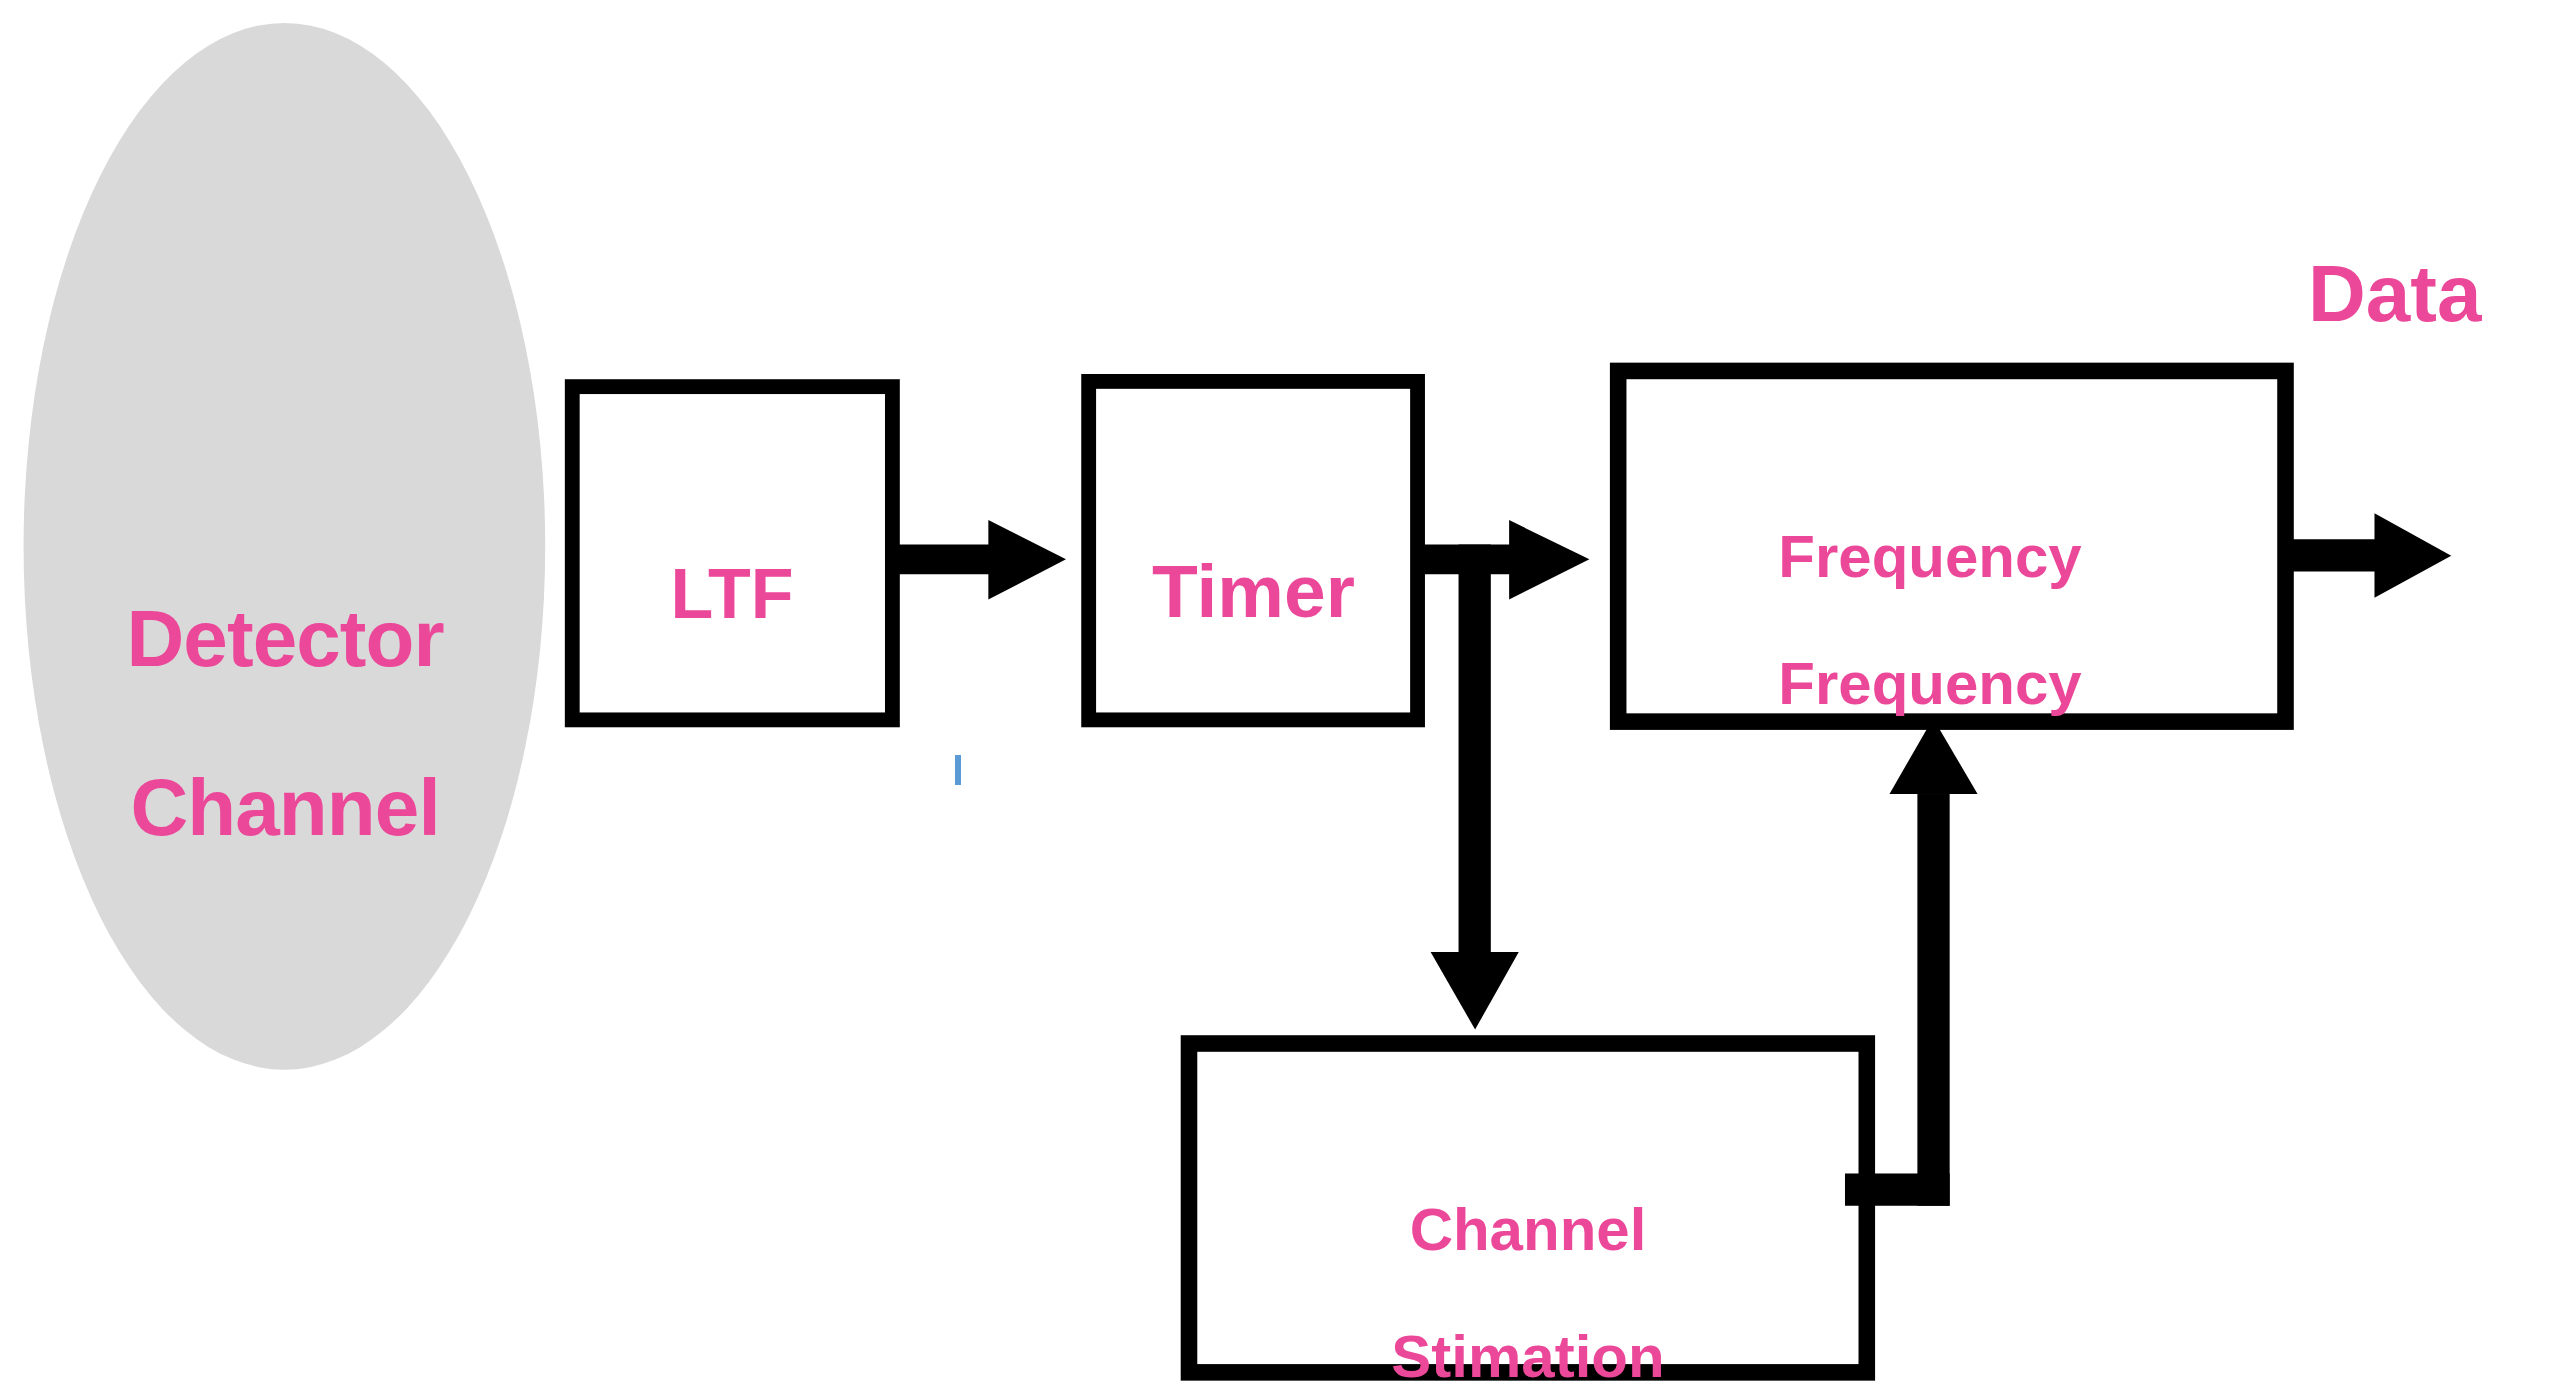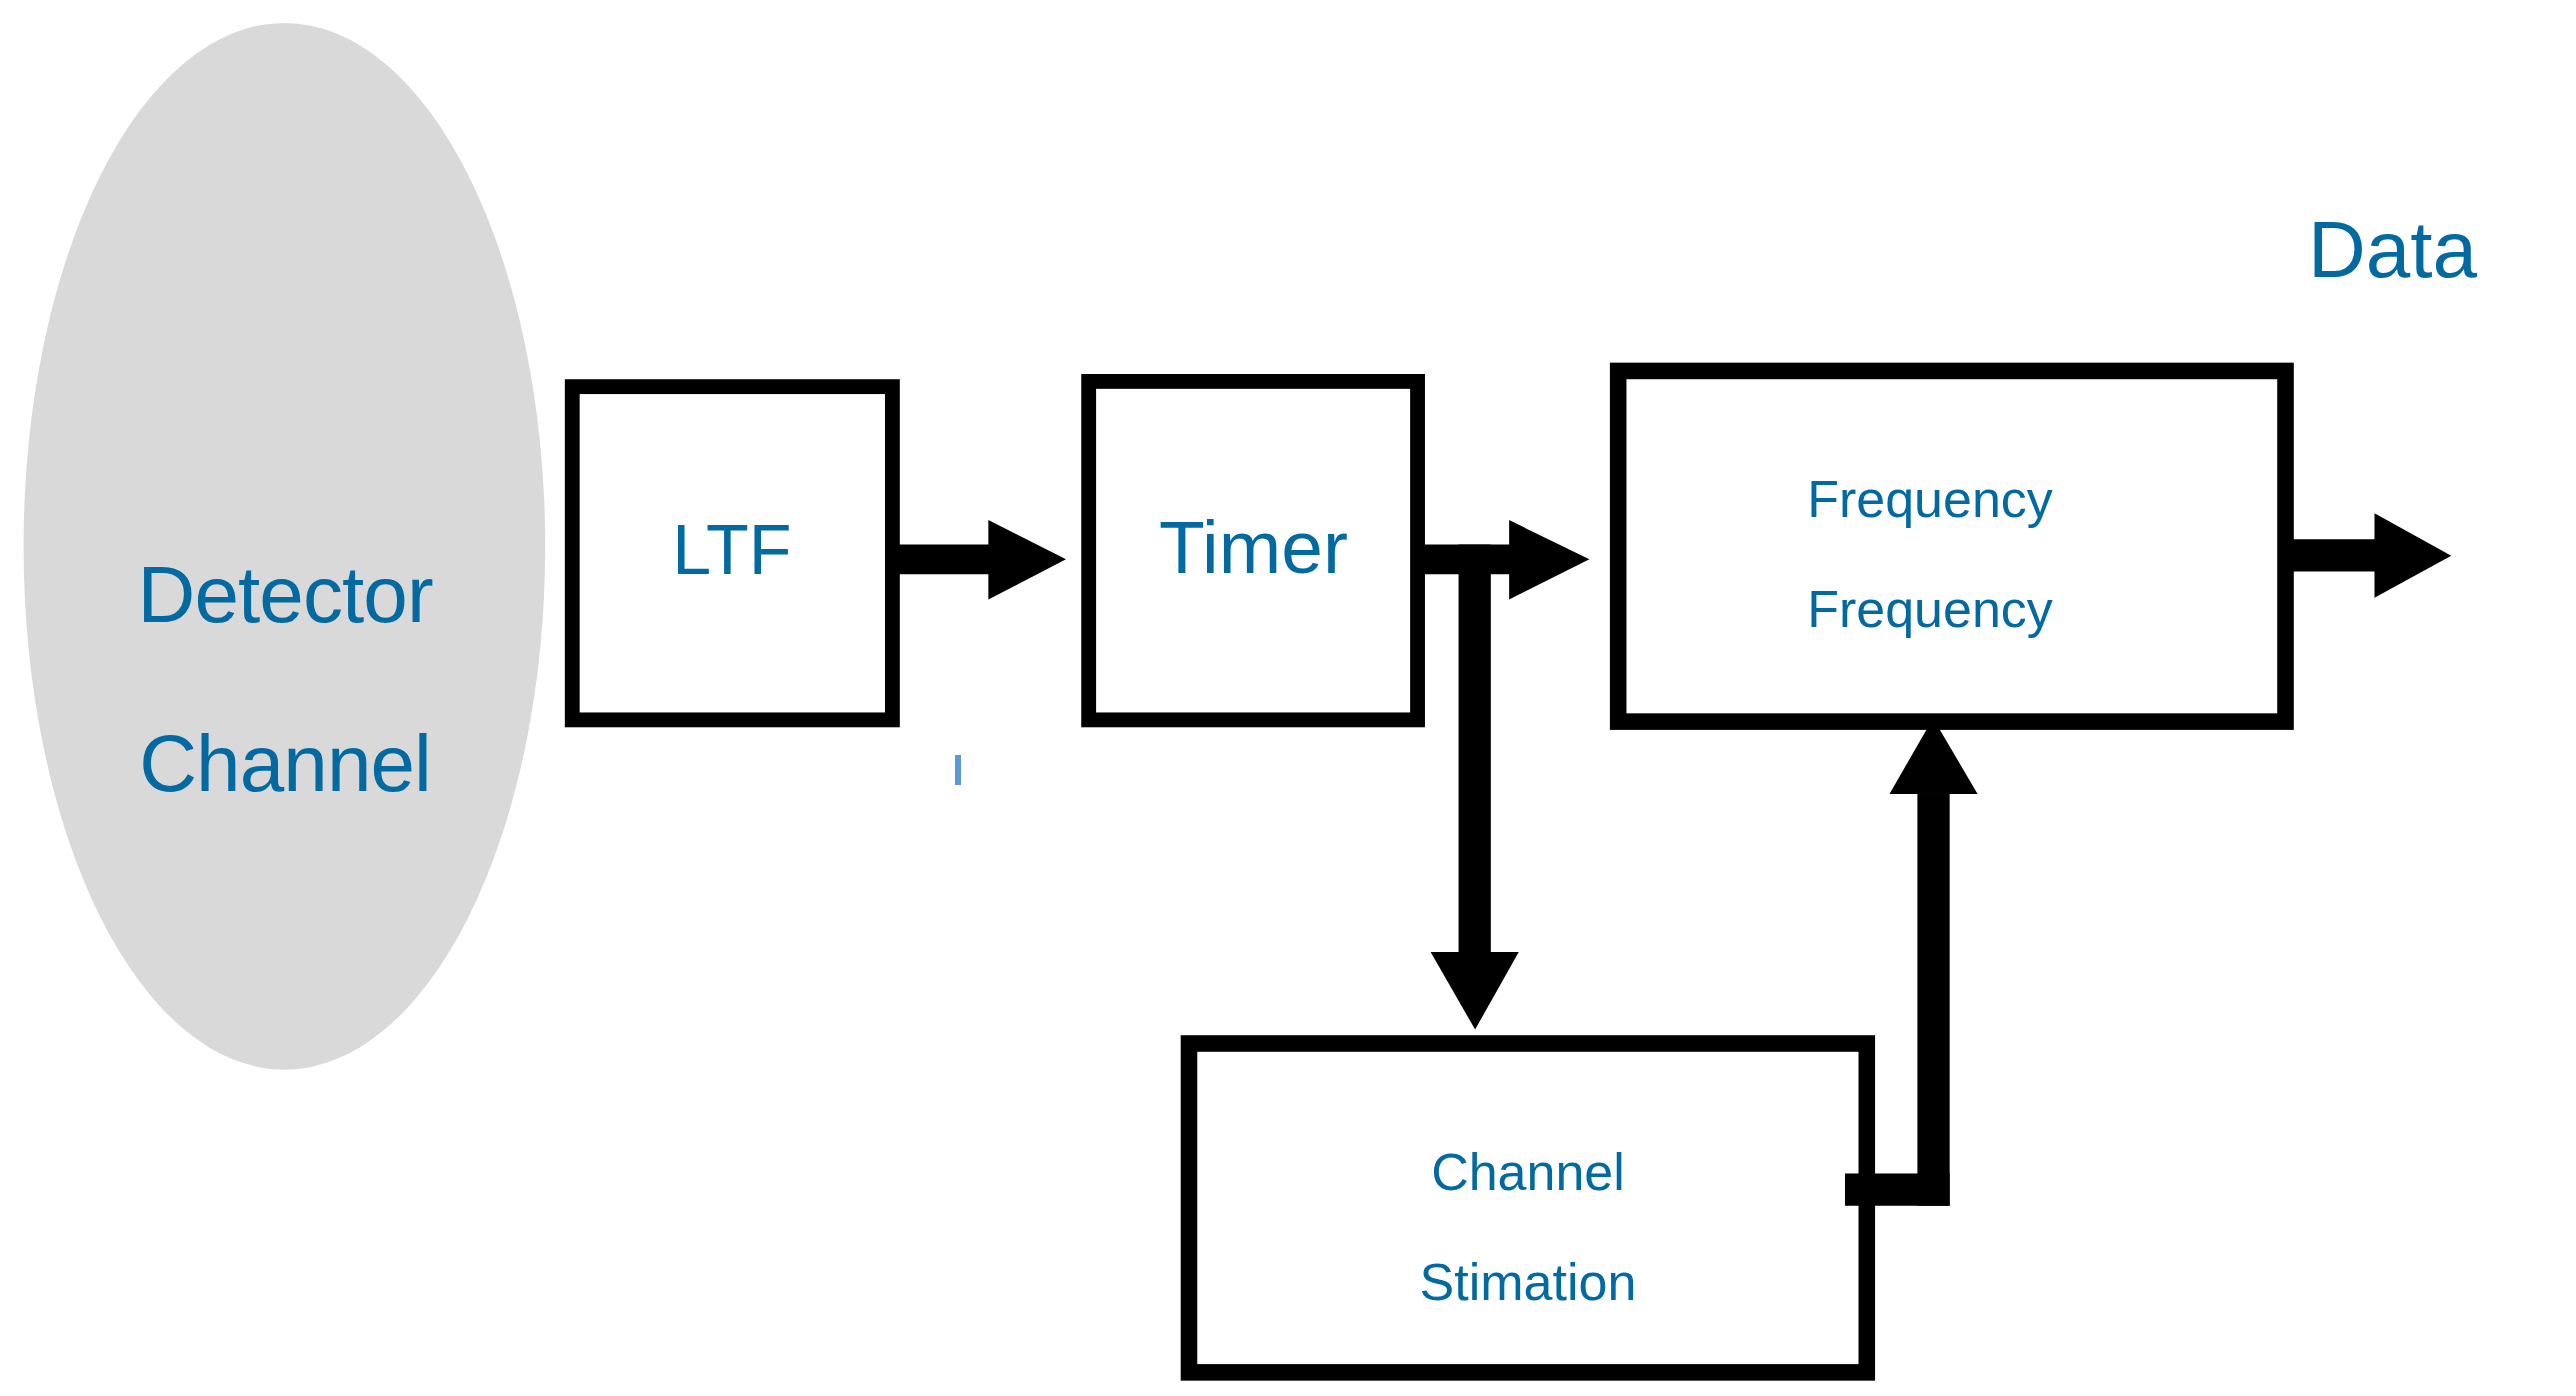--- a/index.html
+++ b/index.html
@@ -22,40 +22,41 @@
     position: absolute;
     left: 0;
     top: 0;
     width: 2576px;
     height: 1397px;
     display: block;
   }
   .node-label {
     position: absolute;
     font-family: "Liberation Sans", sans-serif;
-    font-weight: normal;
-    color: #0369a1;
+    font-weight: bold;
+    color: #ec4899;
     text-align: center;
     line-height: 1.06;
     white-space: pre-line;
     pointer-events: none;
     user-select: none;
+    margin-top: 44px;
   }
   .ellipse-label {
     font-size: 80px;
     letter-spacing: -0.9px;
   }
   .box-label-sm {
     font-size: 70px;
   }
   .box-label-md {
     font-size: 75px;
   }
   .box-label-lg {
-    font-size: 52px;
+    font-size: 60px;
   }
   .edge-label {
     font-size: 80px;
   }
   .caret-artifact {
     position: absolute;
     background: #5B9BD5;
   }
 </style>
 </head>

